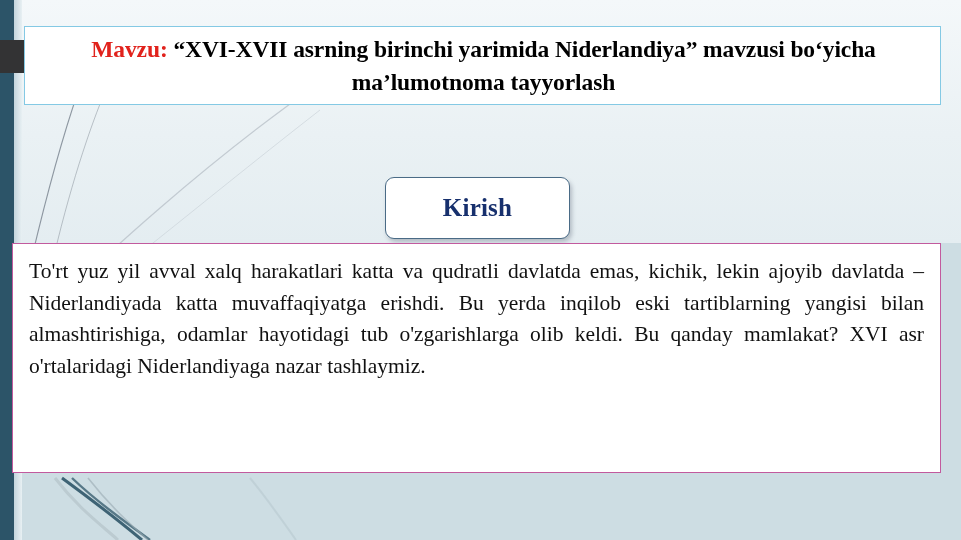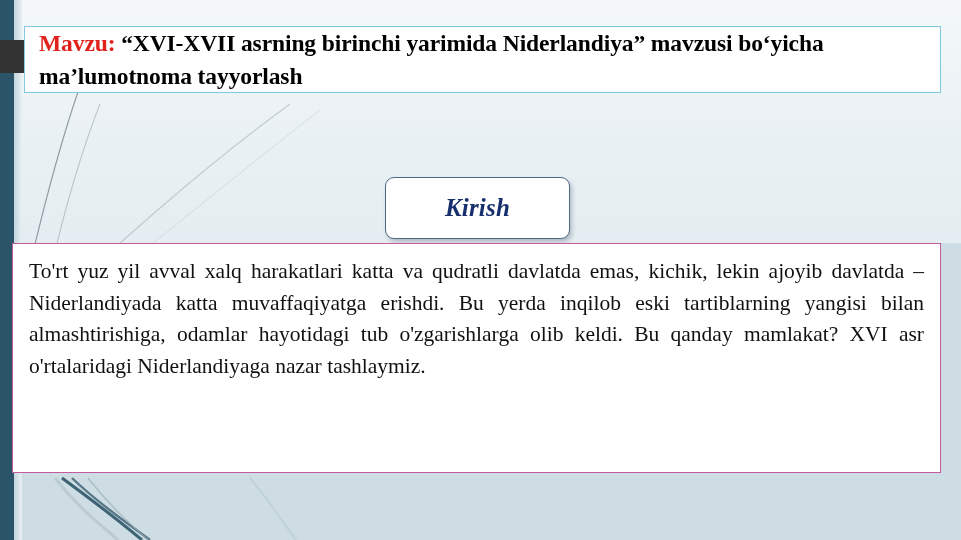--- a/index.html
+++ b/index.html
@@ -54,27 +54,28 @@
     position: absolute;
     left: 0; top: 40px;
     width: 34px; height: 33px;
     background: #333334;
   }
 
   
   .title-box {
     position: absolute;
     left: 24px; top: 26px;
-    width: 917px; height: 67px;
+    width: 917px; height: 79px;
     box-sizing: border-box;
     background: #ffffff;
     border: 1px solid #84c9e4;
     padding: 6px 12px 6px 14px;
     display: flex;
     align-items: center;
+    text-align: center;
   }
   .title-text {
     font-family: "Liberation Serif", serif;
     font-size: 23.5px;
     font-weight: bold;
     color: #000000;
     line-height: 1.38;
     letter-spacing: -0.1px;
   }
   .title-red {
@@ -88,21 +89,20 @@
     left: 385px; top: 177px;
     width: 185px; height: 62px;
     box-sizing: border-box;
     background: #ffffff;
     border: 1.3px solid #4a6b86;
     border-radius: 9px;
     display: flex;
     align-items: center;
     justify-content: center;
     box-shadow: 2px 3px 4px rgba(60,70,90,0.30);
-    font-style: italic;
   }
   .kirish-label {
     font-family: "Liberation Serif", serif;
     font-size: 25px;
     font-weight: bold;
     color: #17306d;
     letter-spacing: 0.2px;
   }
 
   

